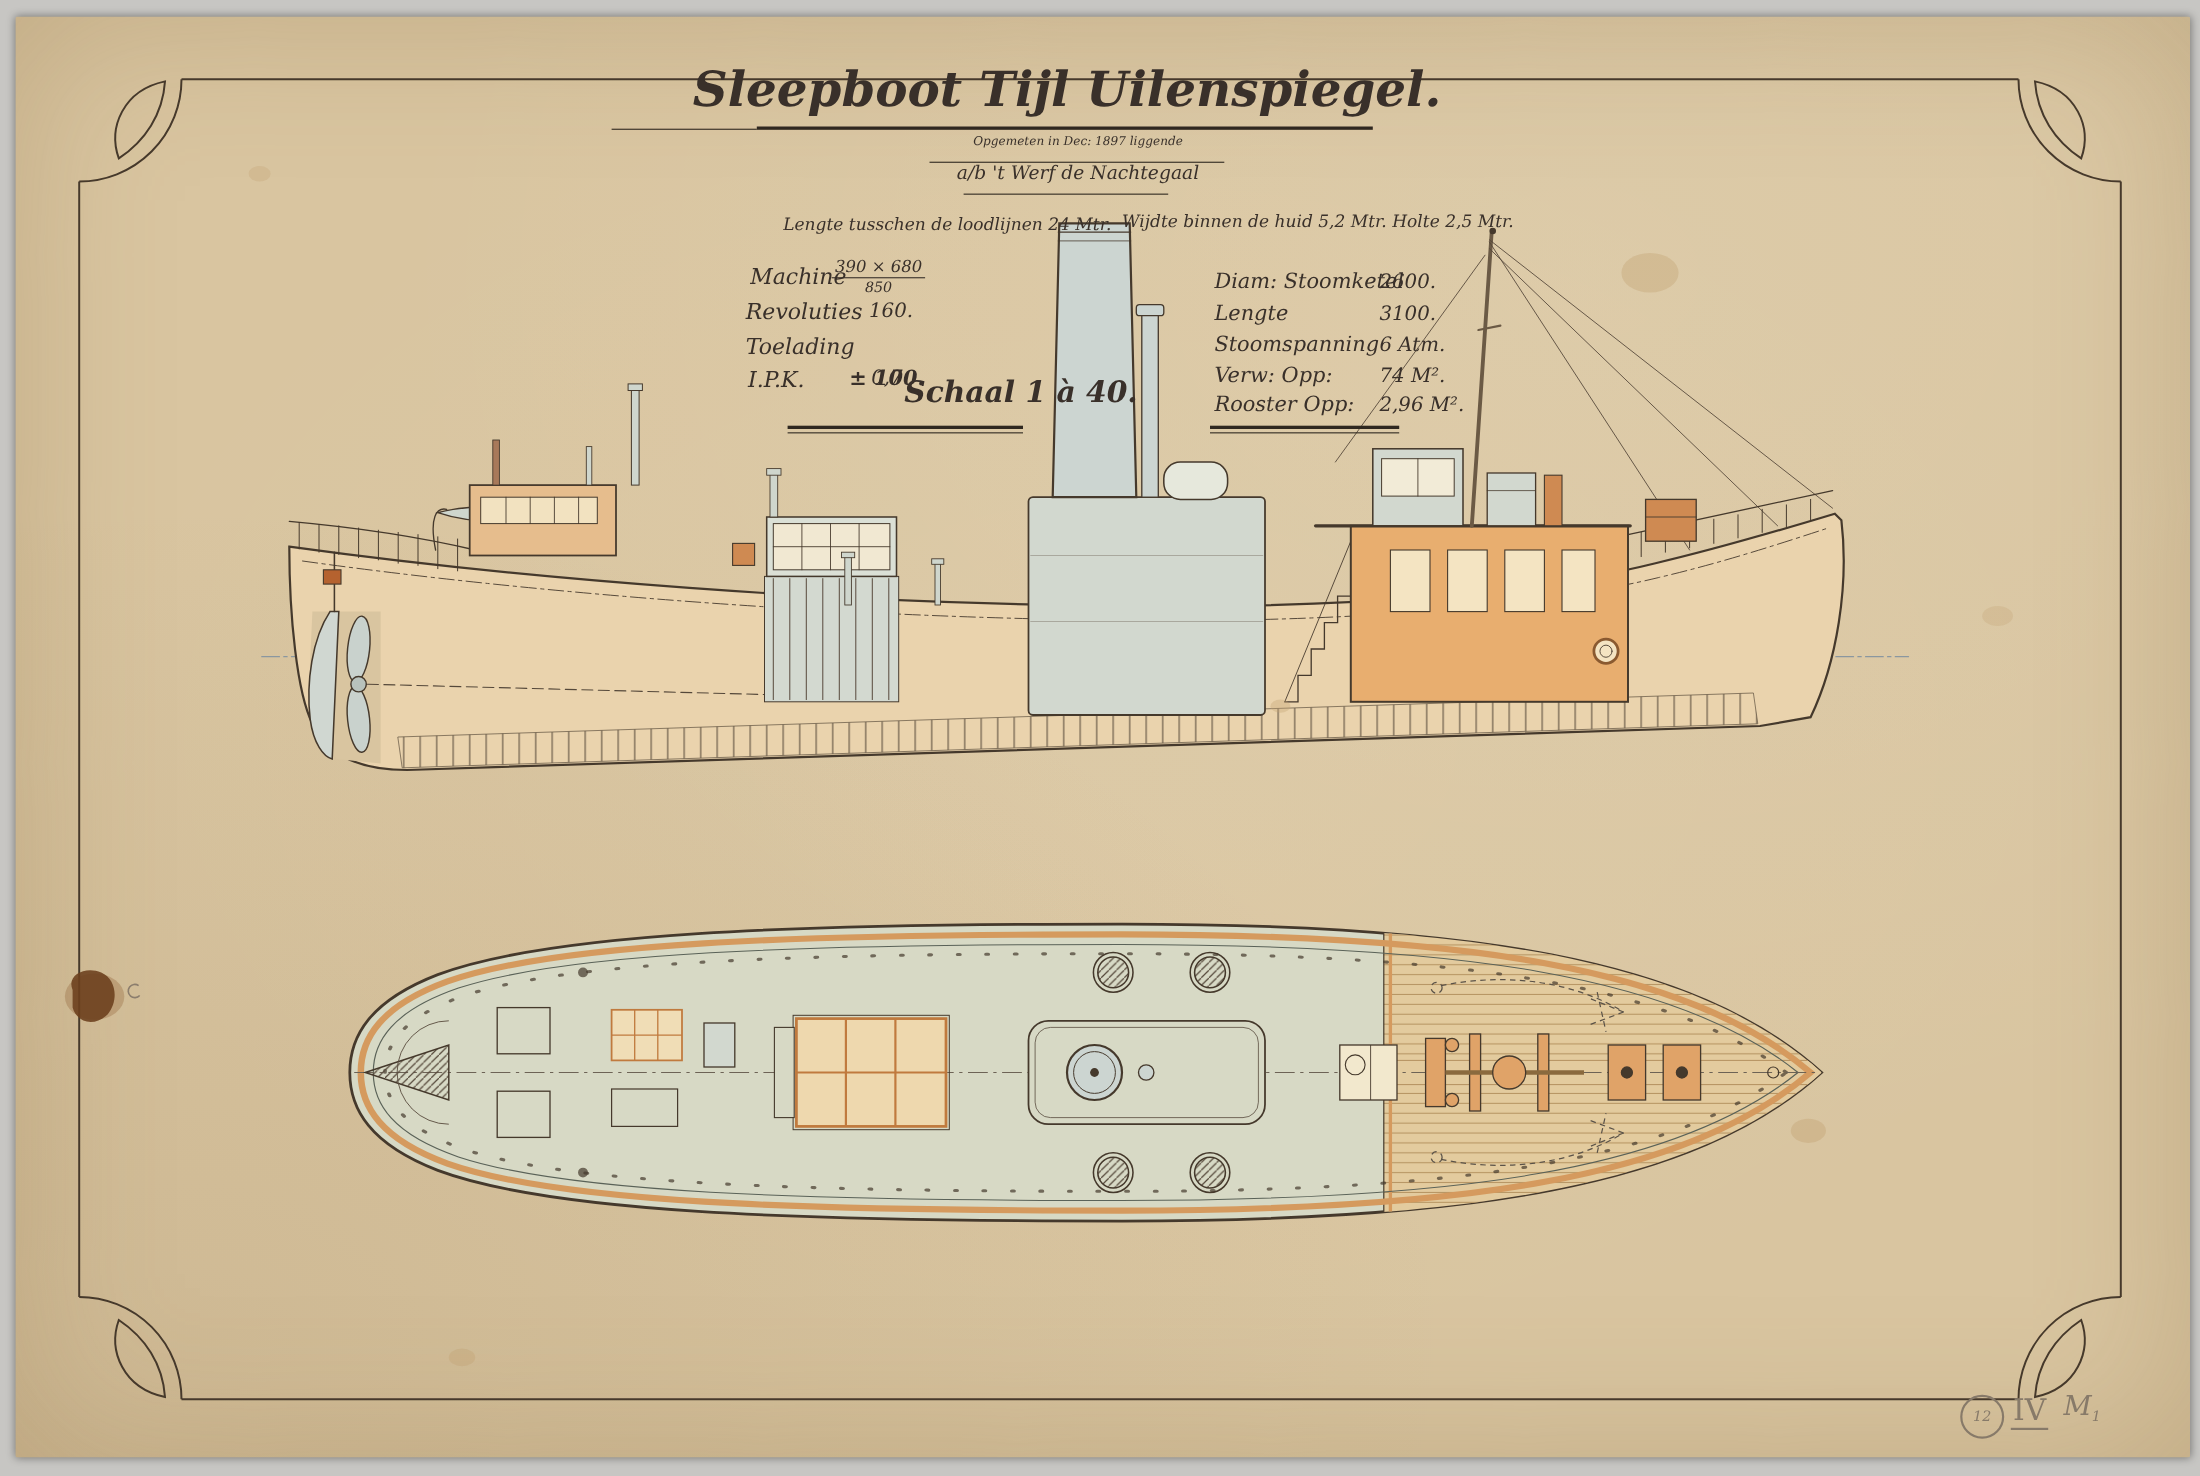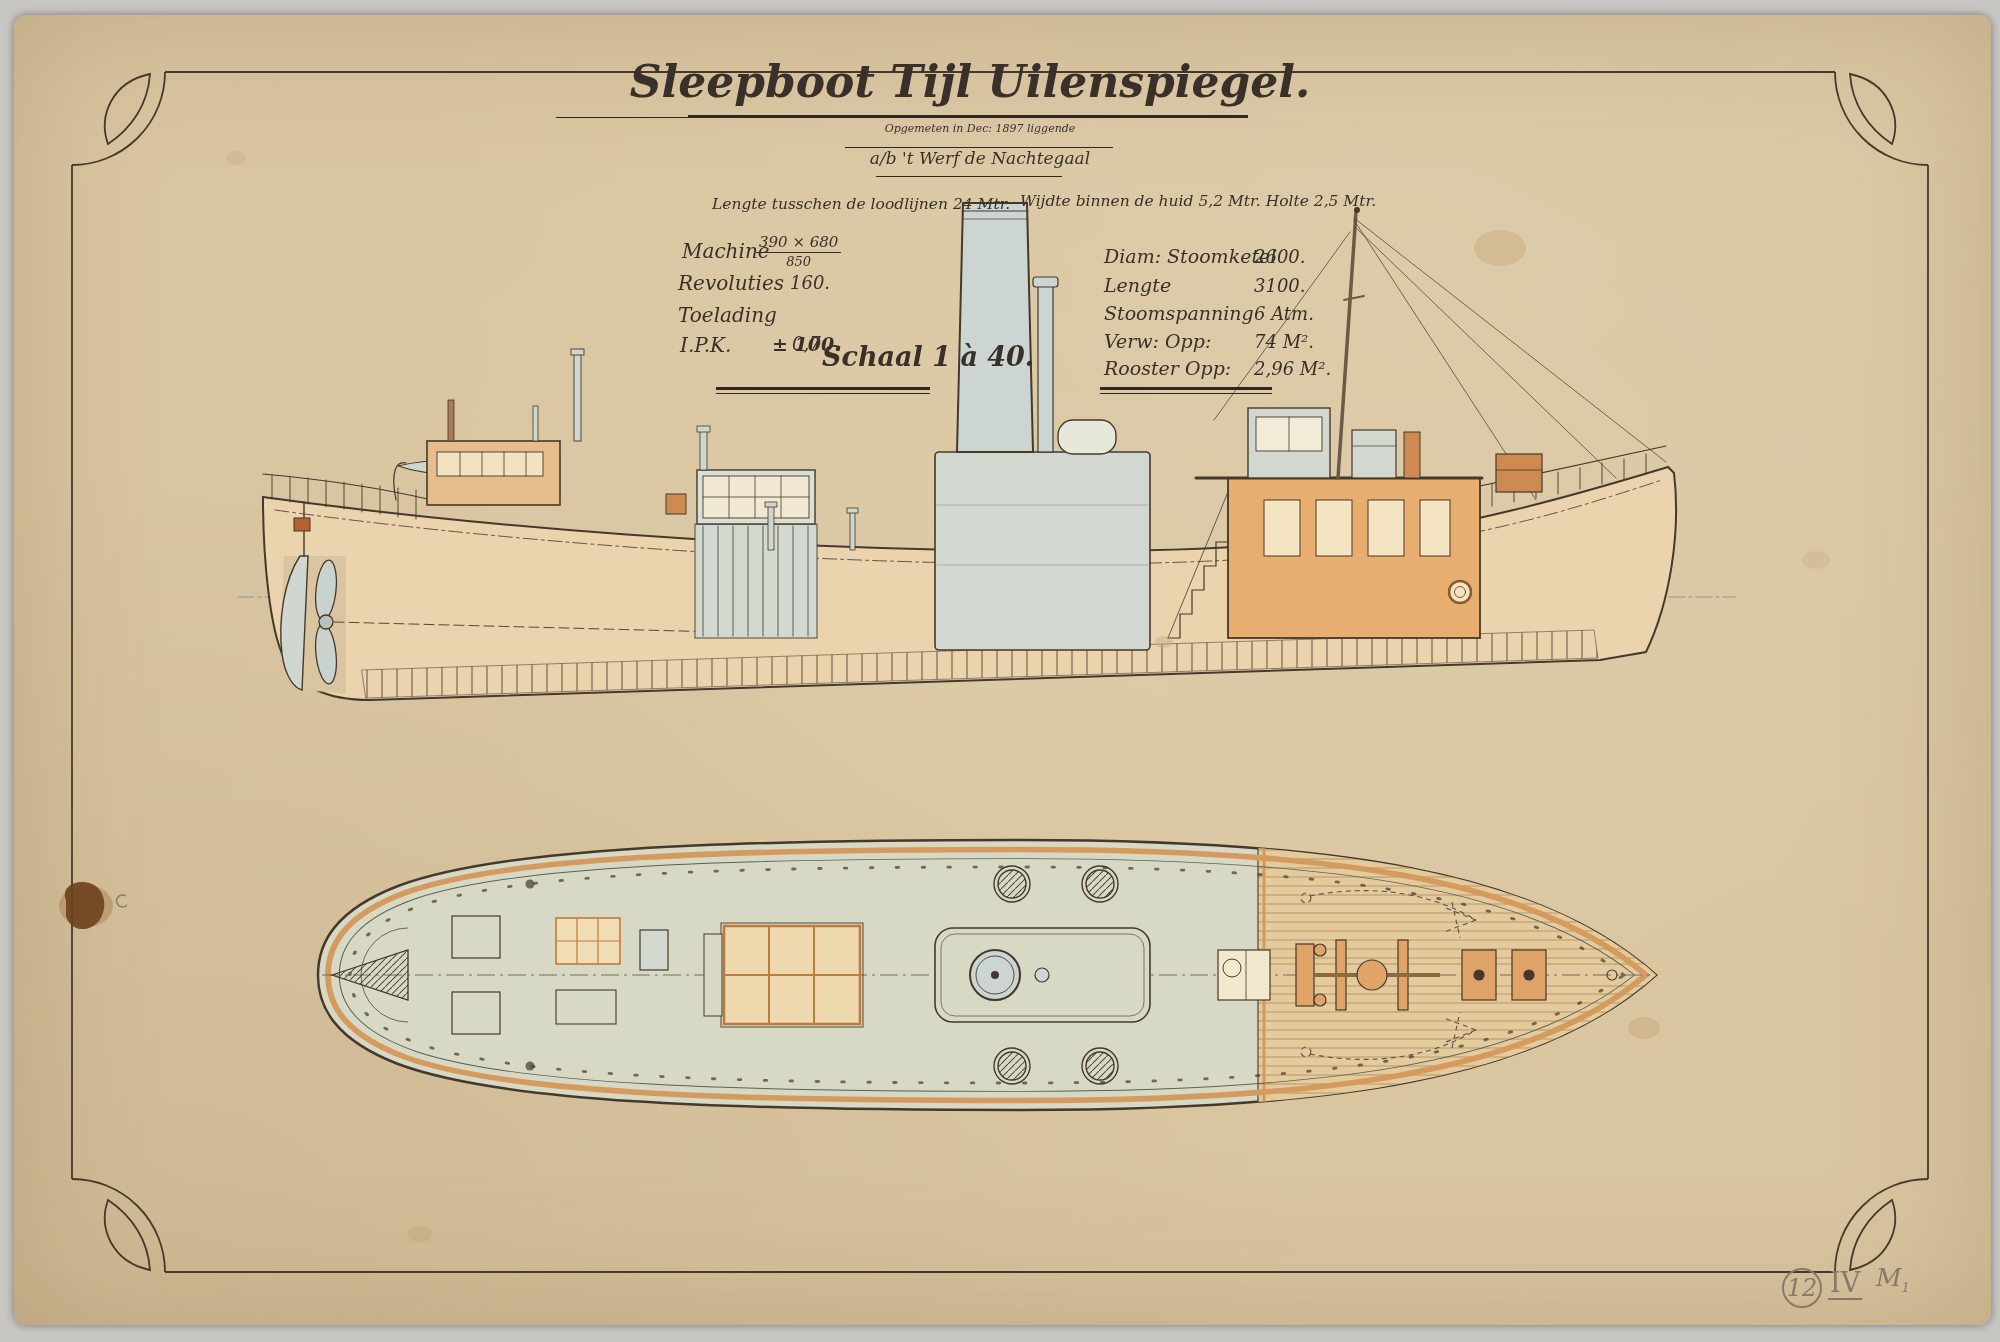--- a/index.html
+++ b/index.html
@@ -1,36 +1,36 @@
 <!DOCTYPE html>
 <html><head>
 <meta charset="utf-8">
 <style>
   html,body{margin:0;padding:0;}
   body{width:2000px;height:1342px;position:relative;background:#c7c6c3;overflow:hidden;
        font-family:"DejaVu Serif", serif;}
-  .paper{position:absolute;left:14px;top:15px;right:9px;bottom:17px;border-radius:12px;
+  .paper{position:absolute;left:14px;top:15px;right:9px;bottom:17px;border-radius:2px;
     background:
       radial-gradient(ellipse at 72% 18%, rgba(255,250,235,0.10), transparent 55%),
       radial-gradient(ellipse at 8% 92%, rgba(120,88,48,0.10), transparent 45%),
       radial-gradient(ellipse at 50% 50%, rgba(255,248,230,0.06), transparent 70%),
       #d9c5a0;
     box-shadow: inset 0 0 140px rgba(125,98,55,.28), 0 0 8px rgba(0,0,0,.4); padding-left: 32px;}
   svg.art{position:absolute;left:0;top:0;}
   .hw{position:absolute;font-family:"DejaVu Serif",serif;font-style:italic;color:#39302a;
       white-space:nowrap;line-height:1.05;}
   .ctr{text-align:center;}
   .rule{position:absolute;background:#2f2820;}
   .rule2{position:absolute;border-top:3px solid #2f2820;border-bottom:1.2px solid #2f2820;height:3px;}
   .frac{position:absolute;font-family:"DejaVu Serif",serif;font-style:italic;color:#39302a;text-align:center;}
   .frac .num{display:block;font-size:15px;border-bottom:1.4px solid #39302a;padding:0 3px 1px;}
   .frac .den{display:block;font-size:13px;padding-top:1px;}
   .pencil{position:absolute;color:#877a69;font-family:"DejaVu Serif",serif;}
   .pencil-circle{width:36px;height:36px;border:2.2px solid #877a69;border-radius:50%;
-      display:flex;align-items:center;justify-content:center;font-size:24px;font-style:italic;}
+      display:flex;align-items:center;justify-content:center;font-size:13px;font-style:italic;}
   .pencil-roman{font-size:27px;border-bottom:2.2px solid #877a69;padding:0 2px 0 2px;}
   sub.pm{font-size:13px;}
 </style>
 </head>
 <body>
 
 <div class="paper">
 
 <svg class="art" width="2000" height="1342" viewBox="14 15 2000 1342">
   <defs>

